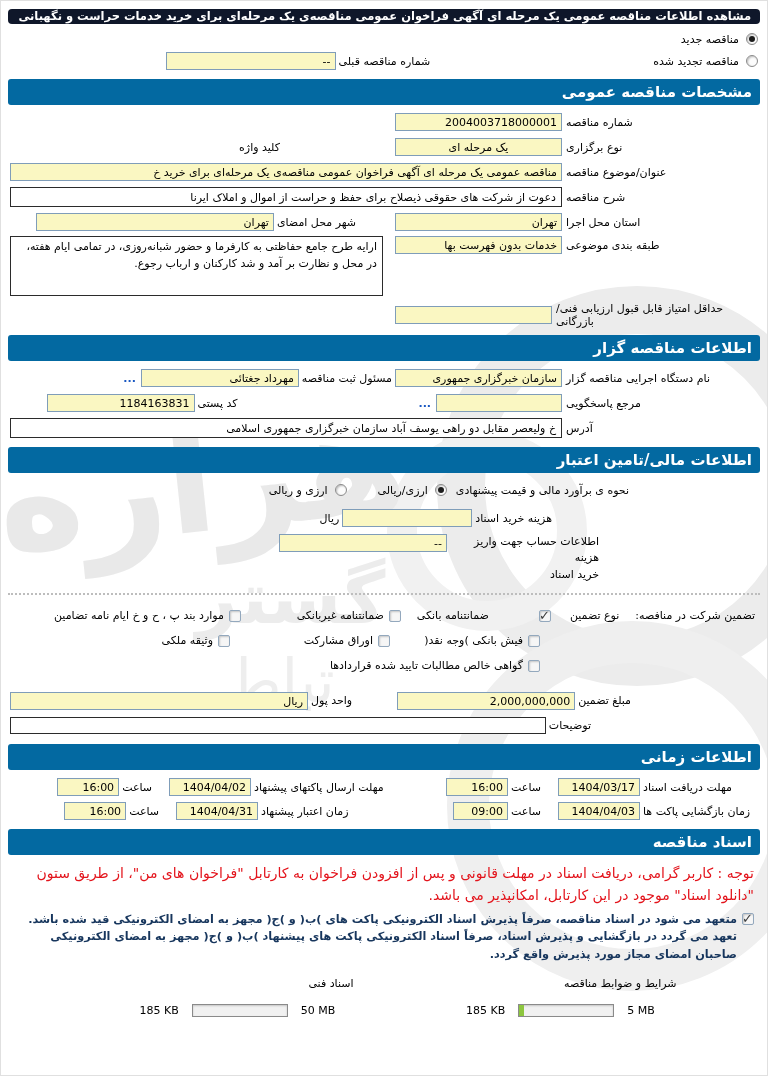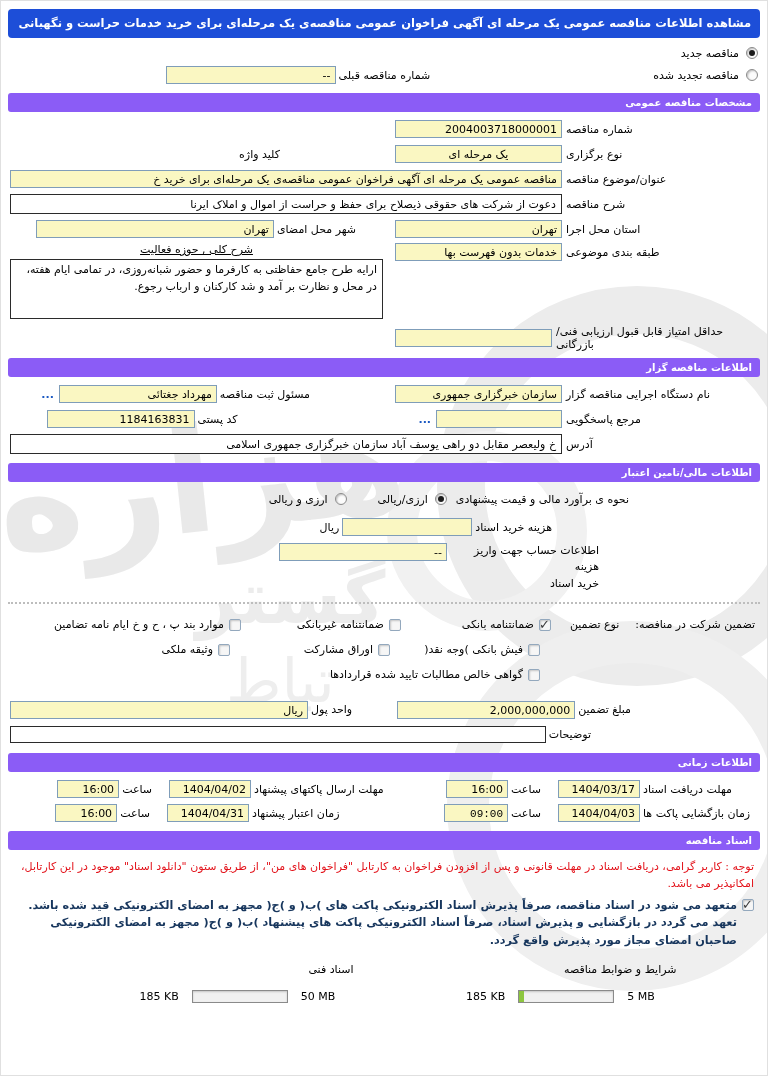--- a/index.html
+++ b/index.html
@@ -17,23 +17,23 @@
            border:42px solid #efefef; border-radius:50%; }
   .wm-c3 { position:absolute; right:180px; top:430px; width:200px; height:200px;
            border:30px solid #f1f1f1; border-radius:50%; }
   .wm-t1 { position:absolute; left:-5px; top:395px; font-size:145px; font-weight:bold;
            color:#e9e9e9; transform:rotate(-6deg); white-space:nowrap; }
   .wm-t2 { position:absolute; left:195px; top:555px; font-size:72px; font-weight:bold; color:#ececec; }
   .wm-t3 { position:absolute; left:225px; top:645px; font-size:60px; color:#eeeeee; }
   .content { position:relative; z-index:1; padding:0 5px; }
 
   
-  .titlebar { background:#1d4ed8; color:#fff; font-weight:bold; font-size:11.5px;
-              padding:7px 9px; border-radius:4px; margin:8px 2px 5px; line-height:1.3; }
-  .secbar { background:#8b5cf6; color:#fff; font-weight:bold; font-size:10px;
+  .titlebar { background:#0f172a; color:#fff; font-weight:bold; font-size:11.5px;
+              padding:0 9px; border-radius:4px; margin:8px 2px 5px; line-height:1.3; }
+  .secbar { background:#0369a1; color:#fff; font-weight:bold; font-size:15px;
             padding:4px 8px; border-radius:3px; margin:6px 2px 5px; }
   .frow { display:flex; align-items:center; min-height:25px; padding:1px 4px; }
   .frow.top { align-items:flex-start; }
   .lblcol { width:196px; flex:none; text-align:left; padding-left:4px; }
   .lbl { padding:0 3px; white-space:nowrap; }
   
   .iny { background:#faf7c2; border:1px solid #7f9db9; height:18px; line-height:16px;
          padding:1px 4px; text-align:right; overflow:hidden; white-space:nowrap; }
   .inw { background:#fff; border:1px solid #2b2b2b; height:20px; line-height:18px;
          padding:1px 5px; text-align:right; overflow:hidden; white-space:nowrap; }
@@ -50,21 +50,21 @@
         position:relative; flex:none; margin-left:5px; box-shadow:inset 1px 1px 2px rgba(0,0,0,.2); }
   .cb.on::after { content:"✓"; position:absolute; top:-3px; right:0; font-size:13px;
                   font-weight:bold; color:#3b3b3b; }
   
   .dotsep { border-top:2px dotted #bdbdbd; margin:9px 2px 8px; }
   
   .gcell { display:flex; align-items:center; flex:none; }
   
   .srow { display:flex; align-items:center; padding:3px 4px; }
   
-  .notice { color:#e3131b; padding:3px 8px 2px; line-height:1.55; font-size:11px; }
+  .notice { color:#e3131b; padding:3px 8px 2px; line-height:1.55; font-size:14px; }
   .commit { display:flex; align-items:flex-start; padding:2px 8px; }
   .commit-text { color:#17365d; font-weight:bold; line-height:1.55; font-size:11.3px; }
   .files { display:grid; grid-template-columns:1fr 1fr; padding:12px 40px 0 70px; row-gap:38px; }
   .file { width:232px; margin:0 auto; }
   .file-label { text-align:right; padding-left:20px; margin-bottom:14px; }
   .bar-row { display:flex; direction:ltr; align-items:center; justify-content:center; gap:13px; }
   .pbar { width:96px; height:13px; border:1px solid #8a8a8a; background:#f1f1f1; flex:none;
           box-shadow:inset 0 1px 2px rgba(0,0,0,.18); display:flex; }
   .pfill { height:100%; background:#8dc63f; }
 </style>
@@ -122,36 +122,35 @@
     <div class="lblcol">استان محل اجرا</div>
     <div class="iny w167">تهران</div>
     <span class="lbl" style="margin-right:36px;">شهر محل امضای</span>
     <div class="iny" style="width:238px;">تهران</div>
   </div>
 
   <div class="frow top">
     <div class="lblcol" style="padding-top:3px;">طبقه بندی موضوعی</div>
     <div class="iny w167">خدمات بدون فهرست بها</div>
     <div style="flex:1; margin-right:12px;">
-      <div class="underl" style="text-align:center; margin-bottom:3px;">شرح کلی , حوزه فعالیت</div>
       <div class="inw" style="height:60px; white-space:normal; line-height:1.55; text-align:right;">ارایه طرح جامع حفاظتی به کارفرما و حضور شبانه‌روزی، در تمامی ایام هفته، در محل و نظارت بر آمد و شد کارکنان و ارباب رجوع.</div>
     </div>
   </div>
 
   <div class="frow" style="margin-top:4px;">
     <div class="lblcol" style="width:206px; white-space:normal;">حداقل امتیاز قابل قبول ارزیابی فنی/بازرگانی</div>
     <div class="iny" style="width:157px;"></div>
   </div>
 
   <div class="secbar">اطلاعات مناقصه گزار</div>
 
   <div class="frow">
     <div class="lblcol">نام دستگاه اجرایی مناقصه گزار</div>
     <div class="iny w167">سازمان خبرگزاری جمهوری</div>
-    <span class="lbl" style="margin-right:82px;">مسئول ثبت مناقصه</span>
+    <span class="lbl" style="">مسئول ثبت مناقصه</span>
     <div class="iny" style="width:158px;">مهرداد جغتائی</div>
     <span class="dots">...</span>
   </div>
 
   <div class="frow">
     <div class="lblcol">مرجع پاسخگویی</div>
     <div class="iny" style="width:126px;"></div>
     <span class="dots">...</span>
     <span class="lbl" style="margin-right:178px;">کد پستی</span>
     <div class="iny" style="width:148px;">1184163831</div>
@@ -185,21 +184,21 @@
       <div>خرید اسناد</div>
     </div>
     <div class="iny" style="width:168px; margin-right:4px;">--</div>
   </div>
 
   <div class="dotsep"></div>
 
   <div class="frow">
     <span class="lbl" style="margin-left:10px;">تضمین شرکت در منافصه:</span>
     <span class="lbl" style="margin-left:16px;">نوع تضمین</span>
-    <div class="gcell" style="width:150px;">
+    <div class="gcell" style="width:150px;gap:45px;">
       <span class="cb on"></span>
       <span>ضمانتنامه بانکی</span>
     </div>
     <div class="gcell" style="width:160px;">
       <span class="cb"></span>
       <span>ضمانتنامه غیربانکی</span>
     </div>
     <div class="gcell">
       <span class="cb"></span>
       <span>موارد بند پ ، ح و خ ایام نامه تضامین</span>
@@ -248,21 +247,21 @@
     <span class="lbl" style="margin-right:12px; width:183px; text-align:left;">مهلت ارسال پاکتهای پیشنهاد</span>
     <div class="iny" style="width:82px;">1404/04/02</div>
     <span class="lbl" style="margin-right:14px;">ساعت</span>
     <div class="iny" style="width:62px;">16:00</div>
   </div>
 
   <div class="srow">
     <span class="lbl" style="width:118px; text-align:left;">زمان بازگشایی پاکت ها</span>
     <div class="iny" style="width:82px;">1404/04/03</div>
     <span class="lbl" style="margin-right:14px;">ساعت</span>
-    <div class="iny" style="width:64px;font-family:Liberation Mono, monospace;">09:00</div>
+    <div class="iny" style="width:55px;">09:00</div>
     <span class="lbl" style="margin-right:12px; width:183px; text-align:left;">زمان اعتبار پیشنهاد</span>
     <div class="iny" style="width:82px;">1404/04/31</div>
     <span class="lbl" style="margin-right:14px;">ساعت</span>
     <div class="iny" style="width:62px;">16:00</div>
   </div>
 
   <div class="secbar">اسناد مناقصه</div>
 
   <div class="notice">توجه : کاربر گرامی، دریافت اسناد در مهلت قانونی و پس از افزودن فراخوان به کارتابل "فراخوان های من"، از طریق ستون "دانلود اسناد" موجود در این کارتابل، امکانپذیر می باشد.</div>
 

